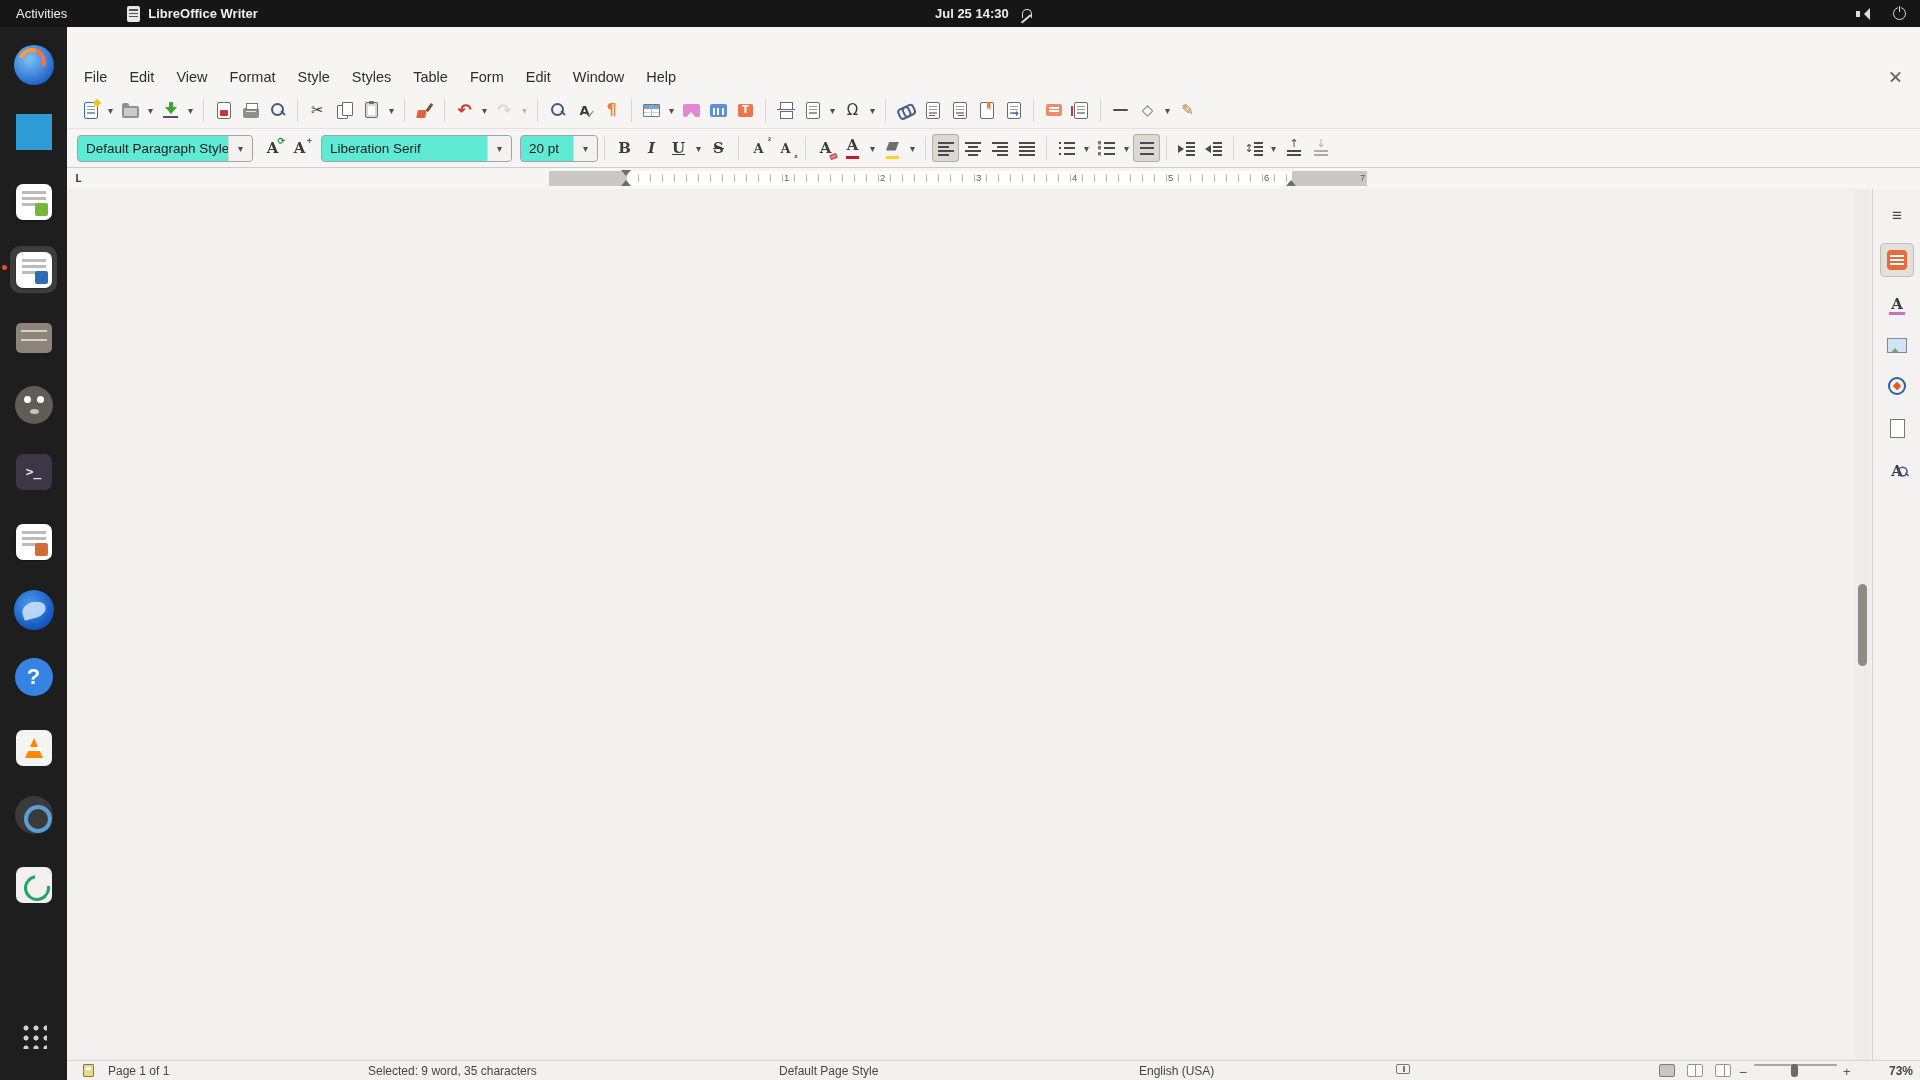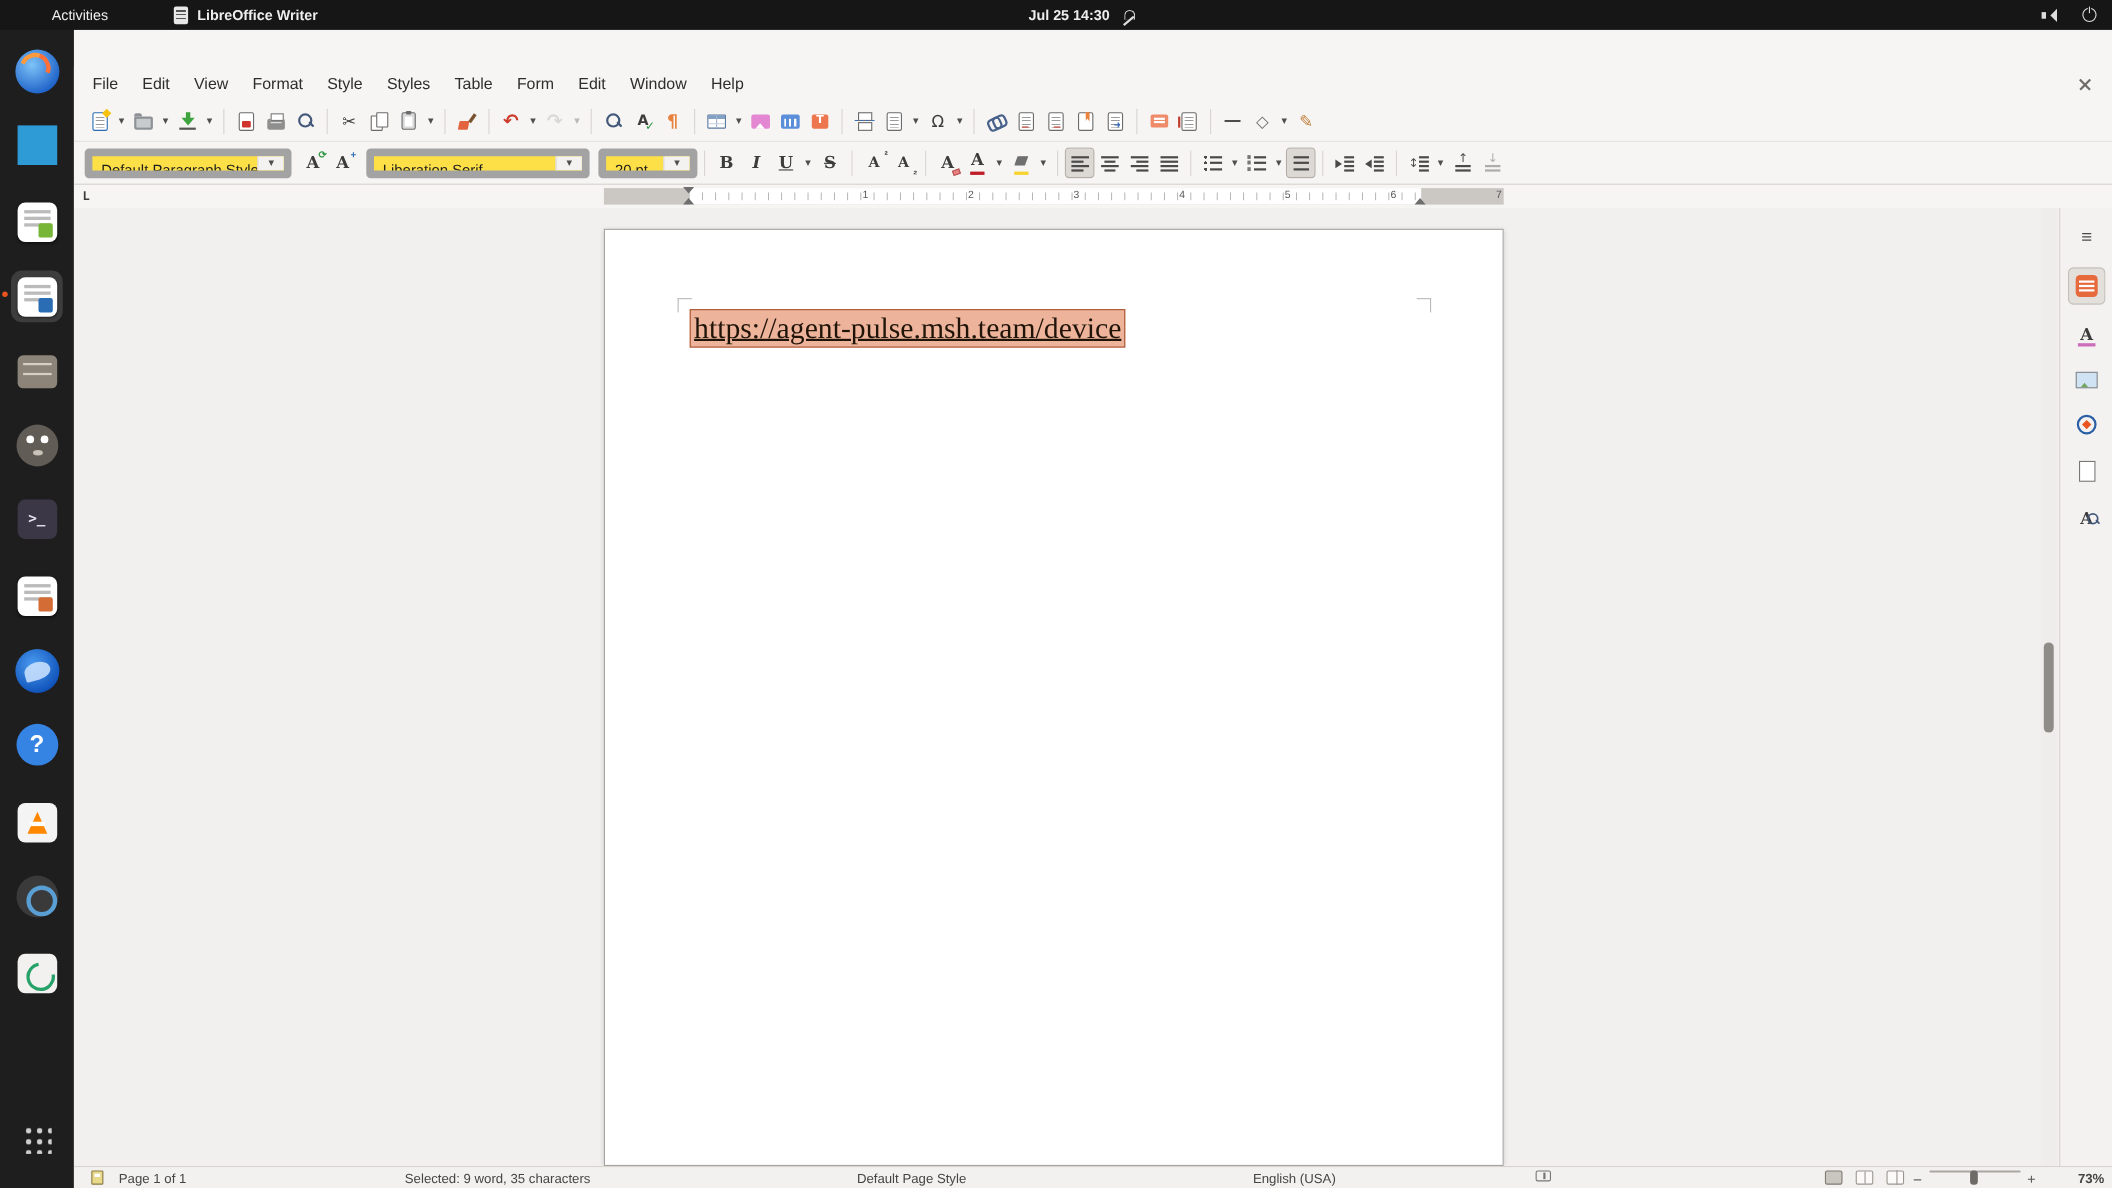--- a/index.html
+++ b/index.html
@@ -1,20 +1,20 @@
 <!DOCTYPE html>
 <html><head>
 <meta charset="utf-8">
 <style>
   *{margin:0;padding:0;box-sizing:border-box}
   html,body{width:1920px;height:1080px;overflow:hidden;font-family:"Liberation Sans",sans-serif;background:#161616}
 
   
   #topbar{position:absolute;left:0;top:0;width:1920px;height:27px;background:#161616;color:#eee;display:flex;align-items:center;font-size:13px;z-index:50}
-  #topbar .activities{margin-left:39px;padding:2px 8px;border-radius:10px}
+  #topbar .activities{margin-left:8px;padding:2px 8px;border-radius:10px}
   #topbar .appsec{display:flex;align-items:center;gap:8px;margin-left:52px;font-weight:bold}
   .tb-docicon{width:13px;height:16px;background:#e8e8e8;border-radius:2px;position:relative}
   .tb-docicon::before{content:"";position:absolute;left:2px;right:2px;top:3px;height:10px;background:repeating-linear-gradient(to bottom,#555 0 1.5px,transparent 1.5px 3.5px)}
   #topbar .clock{position:absolute;left:935px;display:flex;align-items:center;gap:10px;font-weight:bold}
   .bell{width:14px;height:14px;position:relative}
   .bell::before{content:"";position:absolute;left:3px;top:2px;width:8px;height:8px;border:1.5px solid #ddd;border-bottom:none;border-radius:5px 5px 0 0}
   .bell::after{content:"";position:absolute;left:1px;top:11px;width:12px;height:1.5px;background:#ddd;transform:rotate(-40deg);transform-origin:center}
   #topbar .sysicons{position:absolute;right:14px;display:flex;gap:22px;align-items:center}
   .spk{width:15px;height:12px;position:relative}
   .spk::before{content:"";position:absolute;left:0;top:3px;width:4px;height:6px;background:#ddd}
@@ -145,21 +145,21 @@
   .xref::after{content:"";position:absolute;right:1px;bottom:1px;width:6px;height:6px;background:#3b6fb5;clip-path:polygon(0 40%,60% 40%,60% 0,100% 50%,60% 100%,60% 60%,0 60%)}
   .cmt{width:16px;height:12px;background:#ef8b68;border-radius:2px;position:relative}
   .cmt::before{content:"";position:absolute;left:3px;top:3px;width:10px;height:1.5px;background:#fff;box-shadow:0 3px 0 #fff}
   .cmt::after{content:"";position:absolute;left:3px;bottom:-3px;border:3px solid transparent;border-top:4px solid #ef8b68}
   .trk::after{content:"";position:absolute;left:-3.5px;top:3px;width:2px;height:10px;background:#c0392b}
   .hln{width:15px;height:2.5px;background:#4c4c4c;border-radius:1px}
   .shp{color:#6f6f6f;font-size:15px}
   .drw{color:#bf7a33;font-size:15px}
 
   
-  .combo{display:inline-flex;height:27px;border:7px solid #a3a3a3;border-radius:4px;background:#fde047;overflow:hidden;flex:none}
+  .combo{display:inline-flex;height:27px;border:1px solid #a3a3a3;border-radius:4px;background:#5eead4;overflow:hidden;flex:none}
   .combo .val{padding:0 8px;font-size:13.5px;line-height:25px;color:#1d1d1d;white-space:nowrap;overflow:hidden}
   .combo .cdd{width:24px;border-left:1px solid #dad6d1;display:inline-flex;align-items:center;justify-content:center;background:#f4f2f0;flex:none}
   .combo .cdd::after{content:"▾";font-size:10px;color:#4e4e4e}
   .w-style .val{width:150px}
   .w-font .val{width:165px}
   .w-size .val{width:52px}
   .serifg{font-family:"DejaVu Serif",serif;font-size:15px;font-weight:bold}
   .it{font-style:italic}.un{text-decoration:underline}.st{text-decoration:line-through}
   .mini{position:absolute;font-size:9px;font-weight:bold;color:#3c3c3c}
   .mini.up{right:1px;top:2px}.mini.dn{right:1px;bottom:2px}
@@ -575,27 +575,20 @@
     <span class="num rn4">4</span>
     <span class="num rn5">5</span>
     <span class="num rn6">6</span>
     <span class="num rn7">7</span>
     <span class="indmark im-tl"></span>
     <span class="indmark im-bl"></span>
     <span class="indmark im-br"></span>
   </div>
 
   <div id="docarea">
-    <div id="page">
-      <span class="cmark cm-tl"></span>
-      <span class="cmark cm-tr"></span>
-      <div id="textline">
-        <span class="sel">https://agent-pulse.msh.team/device</span>
-      </div>
-    </div>
     <div id="vscroll">
       <div class="thumb"></div>
     </div>
   </div>
 
   <div id="sidebar">
     <div class="sbi sb1">
         <span class="sb-menu">≡</span>
       </div>
     <div class="sbi sb2 active">

